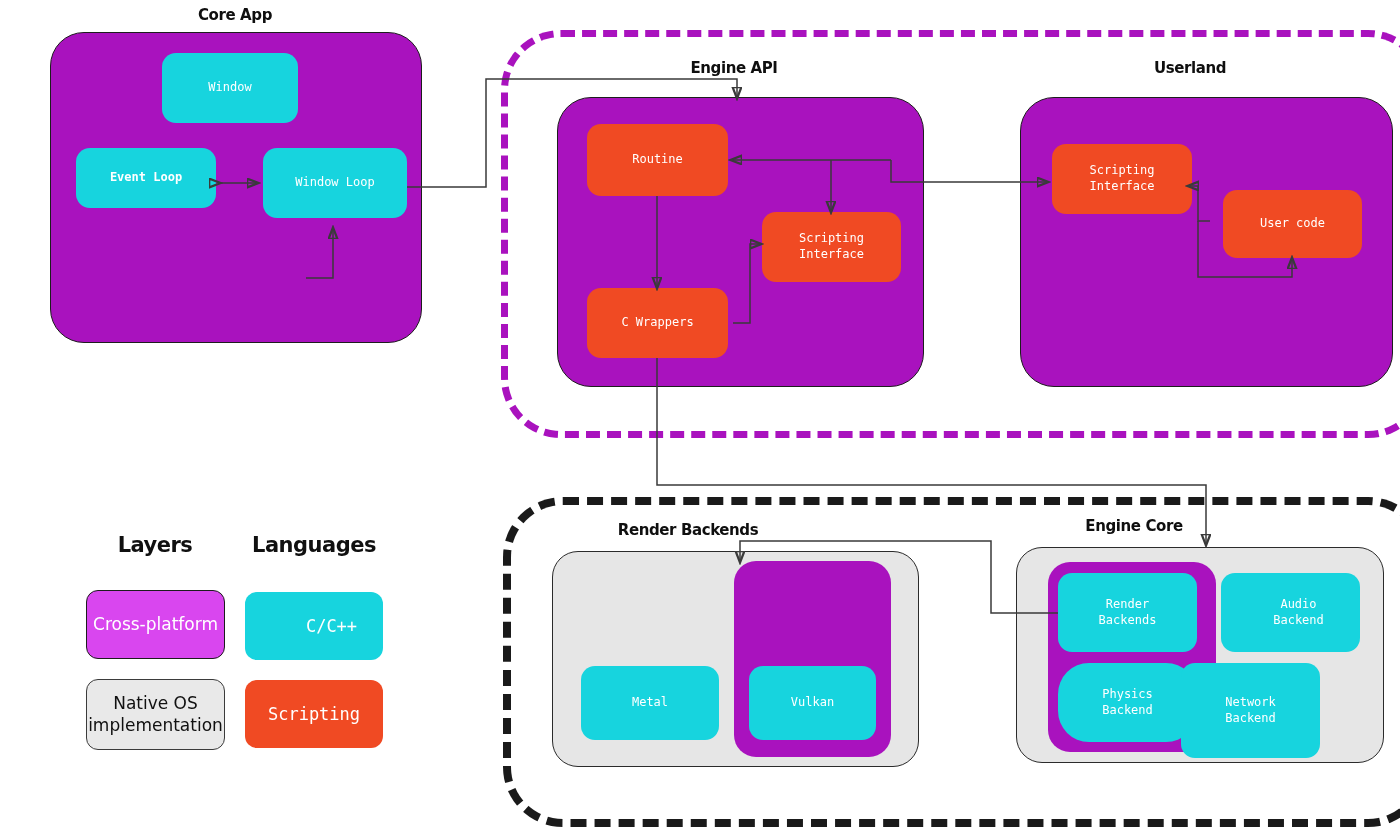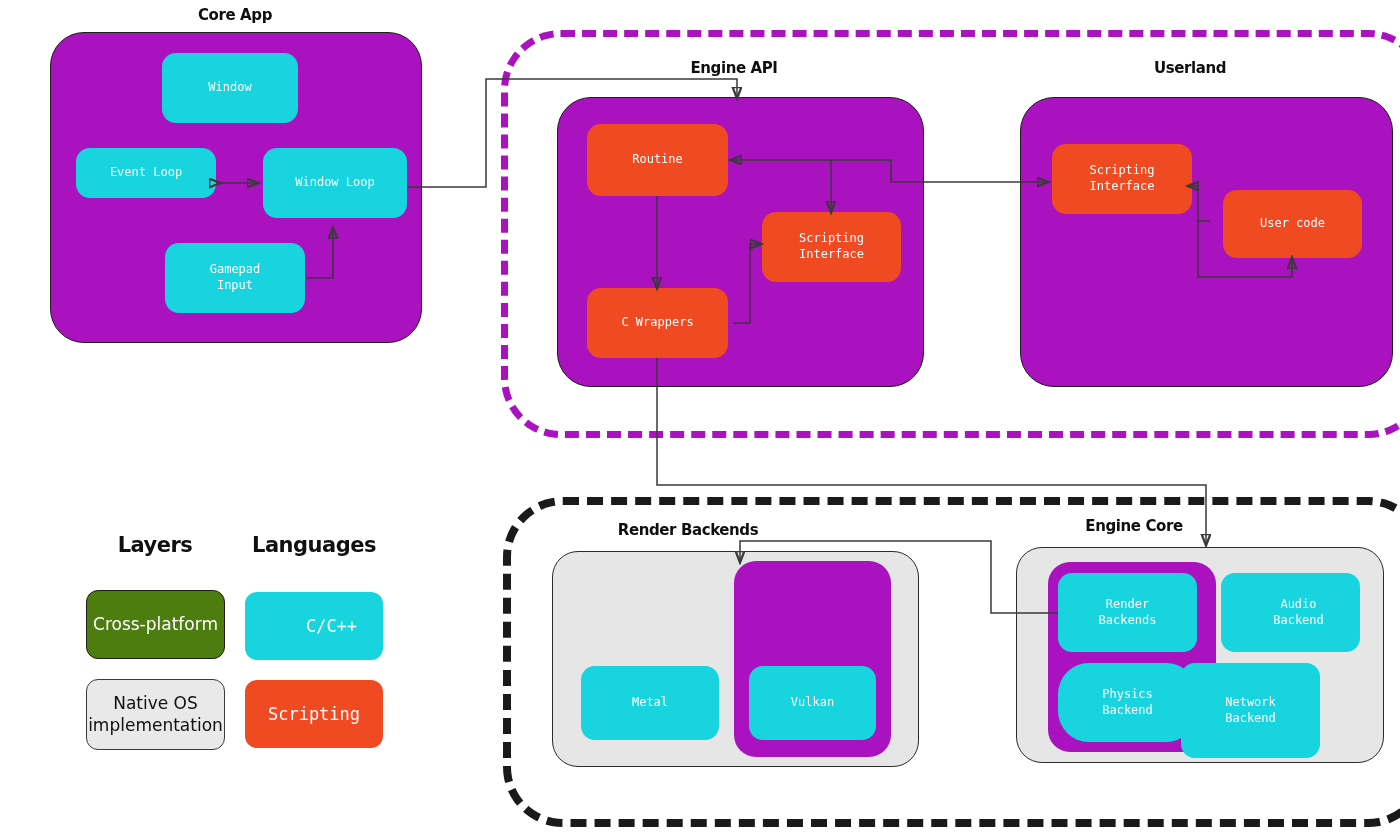--- a/index.html
+++ b/index.html
@@ -66,21 +66,21 @@
     text-align:center;border-radius:12px;white-space:pre-line;
   }
   .legend-node.prose{
     font-family:"DejaVu Sans","Liberation Sans",sans-serif;
     font-size:17px;line-height:1.25;
   }
   .legend-node.mono{
     font-family:"DejaVu Sans Mono","Liberation Mono",monospace;
     font-size:17px;color:#ffffff;
   }
-  .legend-node.l-purple{background:#4d7c0f;color:#fff;border:1.4px solid #1d1d1d;text-align:center;}
+  .legend-node.l-purple{background:#d946ef;color:#fff;border:1.4px solid #1d1d1d;text-align:center;}
   .legend-node.l-grey  {background:#E9E9E9;color:#111;border:1.5px solid #3b3b3b;}
   .legend-node.l-cyan  {background:#17D4DE;padding-left:35px;}
   .legend-node.l-orange{background:#F04A23;}
 </style>
 </head>
 <body>
 
 <div id="stage">
 
   <svg id="wires" viewBox="0 0 1400 839">
@@ -111,26 +111,24 @@
 
     <path d="M1018,613 L951,613 L951,541 L700,541 L700,562" marker-end="url(#ah)"></path>
   </svg>
 
   <div class="grp-title" style="left:195px;top:6px;">Core App</div>
 
   <div class="node purple outline" style="left:10px;top:32px;width:372px;height:311px;border-radius:34px;z-index:10;"></div>
 
   <div class="node cyan" style="left:122px;top:53px;width:136px;height:70px;z-index:20;">Window</div>
 
-  <div class="node cyan" style="left:36px;top:148px;width:140px;height:50px;z-index:20;">Event Loop</div>
+  <div class="node cyan" style="left:36px;top:148px;width:140px;height:60px;z-index:20;font-weight:bold;">Event Loop</div>
 
   <div class="node cyan" style="left:223px;top:148px;width:144px;height:70px;z-index:20;">Window Loop</div>
 
-  <div class="node cyan" style="left:125px;top:243px;width:140px;height:70px;z-index:20;">Gamepad
-Input</div>
 
   <div class="dashed-purple" style="left:461px;top:30px;width:927px;height:408px;"></div>
 
   <div class="grp-title" style="left:694px;top:59px;">Engine API</div>
 
   <div class="node purple outline" style="left:517px;top:97px;width:367px;height:290px;border-radius:34px;z-index:10;"></div>
 
   <div class="node orange" style="left:547px;top:124px;width:141px;height:72px;z-index:20;">Routine</div>
 
   <div class="node orange" style="left:722px;top:212px;width:139px;height:70px;z-index:20;">Scripting

